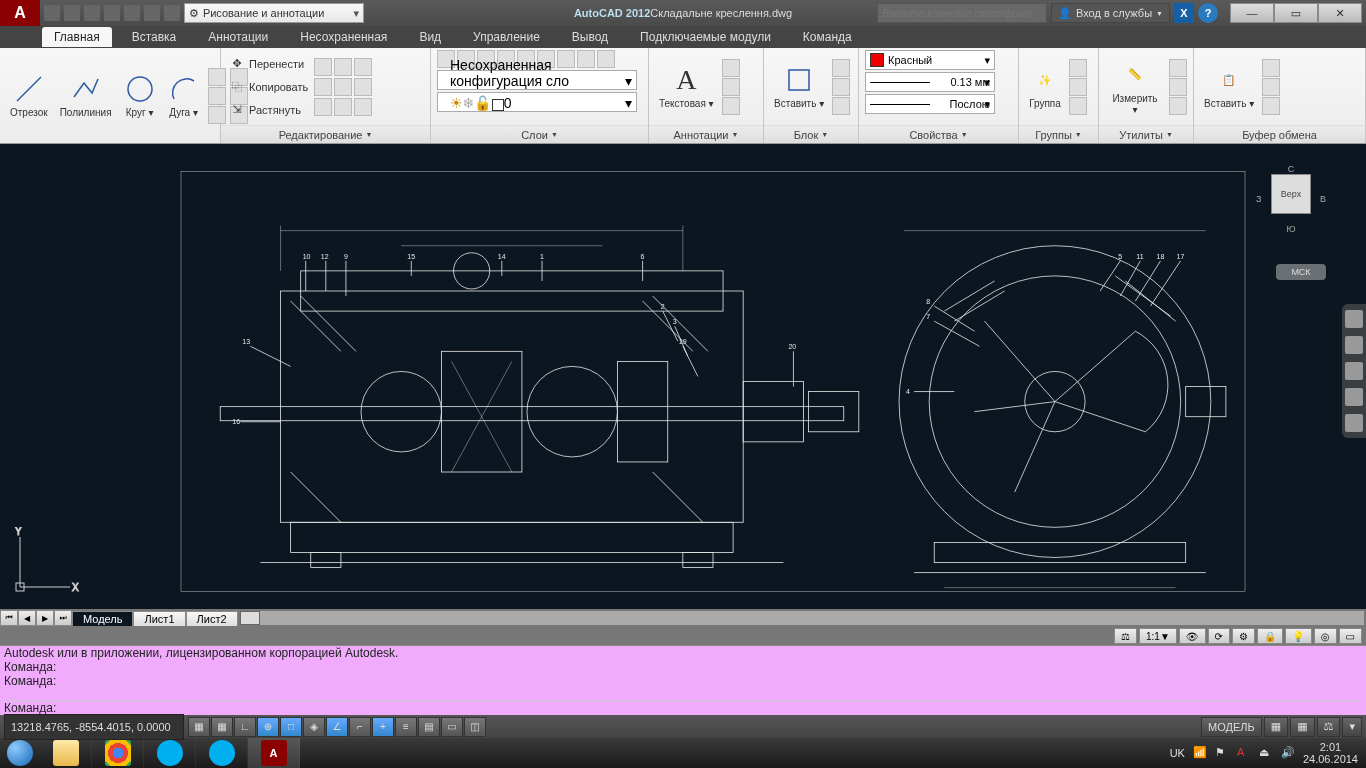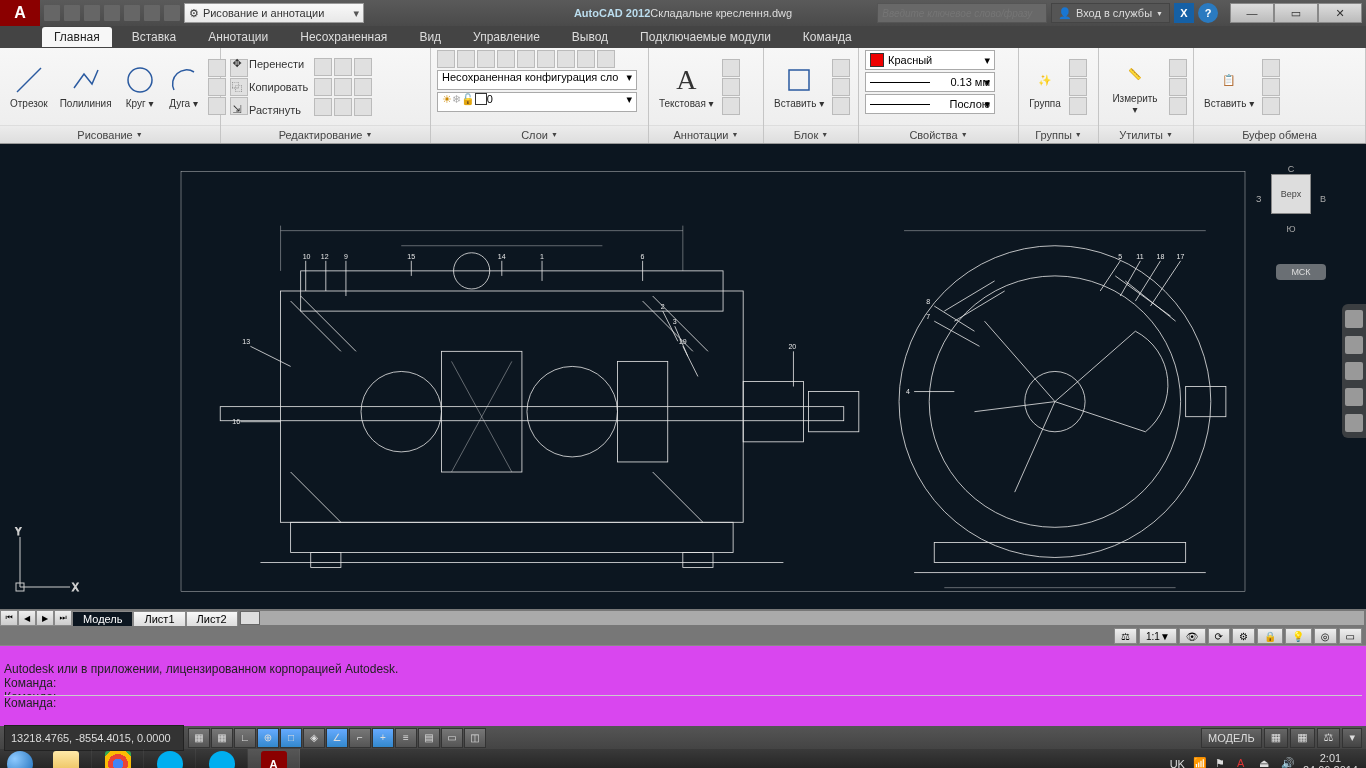--- a/index.html
+++ b/index.html
@@ -35,21 +35,21 @@
 .panel-title { height:18px; background: linear-gradient(#ececec,#dedede); display:flex; align-items:center; justify-content:center; font-size:11px; color:#444; border-top:1px solid #ddd; gap:3px;}
 .panel-title .dd { font-size:7px;}
 .big-btn { display:flex; flex-direction:column; align-items:center; gap:2px; padding:2px 4px; cursor:pointer;}
 .big-btn .ico { width:32px; height:32px; display:flex; align-items:center; justify-content:center;}
 .big-btn .lbl { font-size:10px; color:#333; text-align:center; line-height:1.1;}
 .row-btn { display:flex; align-items:center; gap:4px; padding:1px 2px; font-size:11px; color:#333; cursor:pointer; height:22px;}
 .row-btn .ico16 { width:16px; height:16px; display:flex; align-items:center; justify-content:center;}
 .col { display:flex; flex-direction:column; gap:1px;}
 .mini-grid { display:grid; grid-template-columns:repeat(3,18px); gap:2px;}
 .mini { width:18px; height:18px; background:#e0e0e0; border:1px solid #bbb;}
-.layer-dd { width:200px; height:20px; background:#fff; border:1px solid #aaa; display:flex; align-items:flex-start; padding:0 4px; font-size:11px; position:relative;}
+.layer-dd { width:200px; height:20px; background:#fff; border:1px solid #aaa; display:flex; align-items:flex-end; padding:0 12px; font-size:14px; position:relative;}
 .layer-dd::after{ content:"▾"; position:absolute; right:4px;}
 .prop-dd { width:130px; height:20px; background:#fff; border:1px solid #aaa; display:flex; align-items:center; padding:0 4px; font-size:11px; position:relative;}
 .prop-dd::after{ content:"▾"; position:absolute; right:4px;}
 .color-sw { width:14px; height:14px; background:#e00; border:1px solid #333; margin-right:4px;}
 .line-sw { flex:1; height:1px; background:#000;}
 .linebox { display:flex; align-items:center; gap:20px; width:130px;}
 
 
 .workspace { position:relative; background:#0c1620; height: calc(768px - 26px - 22px - 96px - 18px - 18px - 70px - 23px - 30px);}
 .viewport-label { position:absolute; top:4px; left:8px; color:#ddd; font-size:11px;}
@@ -76,21 +76,21 @@
 .layout-tab { padding:1px 10px; background:linear-gradient(#f8f8f8,#ddd); border:1px solid #888; border-bottom:none;}
 .layout-tab.active { background:#0c1620; color:#fff;}
 .hscroll { flex:1; height:14px; background:#aaa; margin: 0 2px; position:relative;}
 .hscroll-thumb{ position:absolute; left:0; width:20px; height:100%; background:#ddd; border:1px solid #666;}
 
 
 .scalebar { height:18px; background:#777; display:flex; justify-content:flex-end; align-items:center; gap:2px; padding:0 4px;}
 .scale-btn { height:16px; padding:0 6px; background:linear-gradient(#eee,#ccc); border:1px solid #888; font-size:10px; display:flex; align-items:center;}
 
 
-.cmd-area { height:81px; background:#d946ef; border-top:1px solid #888; font-family: "Courier New", monospace; font-size:12px; color:#222; padding:16px 4px; display:flex; flex-direction:column;}
+.cmd-area { height:70px; background:#f0abfc; border-top:1px solid #888; font-family: "Courier New", monospace; font-size:12px; color:#222; padding:0 4px; display:flex; flex-direction:column;}
 .cmd-history { flex:1; overflow:hidden;}
 .cmd-line { white-space:pre;}
 .cmd-input-row { display:flex; align-items:center; border-top:1px solid #ccc;}
 .cmd-input-row input { flex:1; border:none; outline:none; font-family:inherit; font-size:12px; background:transparent;}
 
 
 .statusbar { height:23px; background: linear-gradient(#555,#444); display:flex; align-items:center; color:#ddd; font-size:11px; padding:0 4px; gap:4px;}
 .status-coords { min-width:180px; background:#333; padding:6px 6px; border:1px solid #222;}
 .status-toggles { display:flex; gap:1px;}
 .status-tgl { width:22px; height:20px; background:linear-gradient(#777,#555); border:1px solid #333; display:flex; align-items:center; justify-content:center; font-size:10px;}
@@ -203,24 +203,20 @@
         <div class="mini"></div>
         <div class="mini"></div>
         <div class="mini"></div>
       </div>
       <div class="col">
         <div class="mini"></div>
         <div class="mini"></div>
         <div class="mini"></div>
       </div>
     </div>
-    <div class="panel-title">
-        <span>Рисование</span>
-        <span class="dd">▼</span>
-      </div>
   </div>
 
   <div class="panel" style="width:210px">
     <div class="panel-body">
       <div class="col">
         <div class="row-btn">
             <span class="ico16">✥</span>
             <span>Перенести</span>
           </div>
         <div class="row-btn">

